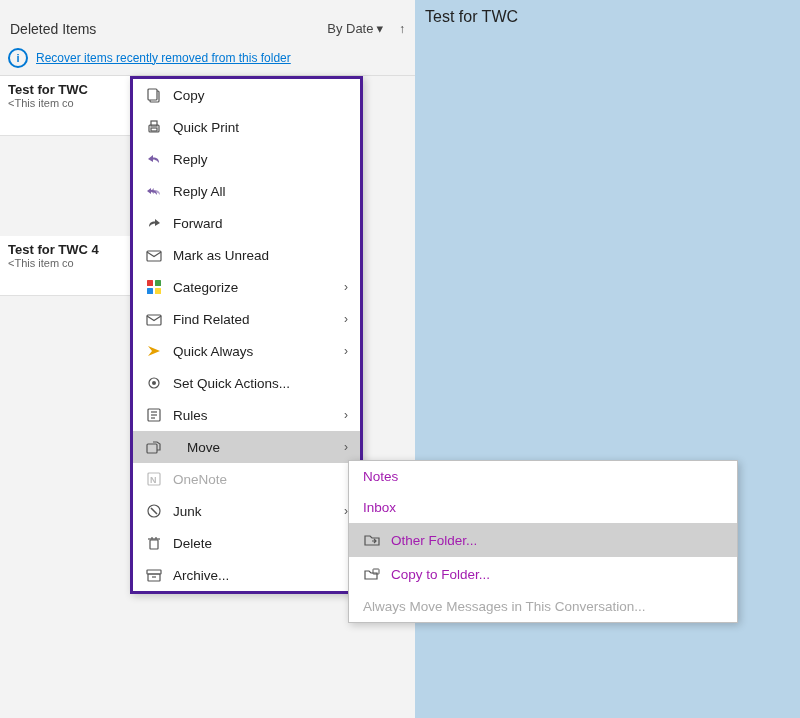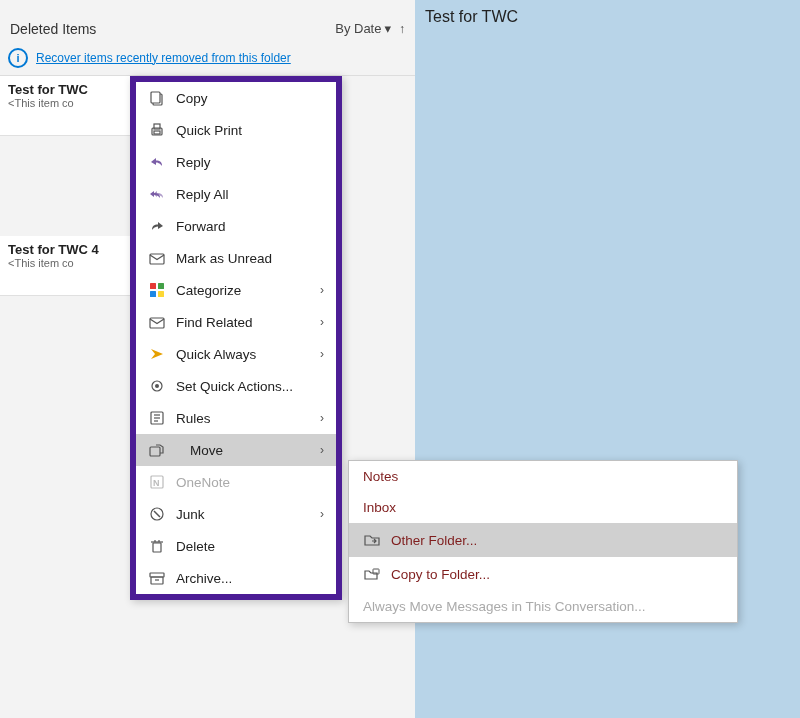--- a/index.html
+++ b/index.html
@@ -43,21 +43,21 @@
     }
     .header-title {
       font-size: 14px;
       color: #333;
       font-weight: 400;
     }
     .header-controls {
       margin-left: auto;
       display: flex;
       align-items: flex-end;
-      gap: 8px;
+      gap: 16px;
       font-size: 13px;
       color: #555;
     }
     .sort-btn {
       display: flex;
       align-items: center;
       gap: 3px;
       cursor: pointer;
       color: #444;
     }
@@ -137,23 +137,23 @@
       font-size: 16px;
       color: #222;
       font-weight: 400;
     }
 
     
     .context-menu {
       position: absolute;
       top: 76px;
       left: 130px;
-      width: 212px;
+      width: 233px;
       background: #fff;
-      border: 6px solid #4c1d95;
+      border: 3px solid #4c1d95;
       box-shadow: 2px 2px 8px rgba(0,0,0,0.2);
       z-index: 100;
     }
     .menu-item {
       display: flex;
       align-items: center;
       padding: 7px 12px;
       cursor: pointer;
       gap: 10px;
       color: #222;
@@ -193,21 +193,21 @@
       border: 1px solid #c0c0c0;
       box-shadow: 2px 2px 8px rgba(0,0,0,0.2);
       z-index: 200;
     }
     .submenu-item {
       display: flex;
       align-items: center;
       padding: 8px 14px;
       cursor: pointer;
       gap: 10px;
-      color: #7f1d1d;
+      color: #a21caf;
       font-size: 13.5px;
       position: relative;
     }
     .submenu-item.highlighted {
       background: #d0d0d0;
     }
     .submenu-item.disabled {
       color: #aaa;
       cursor: default;
     }

